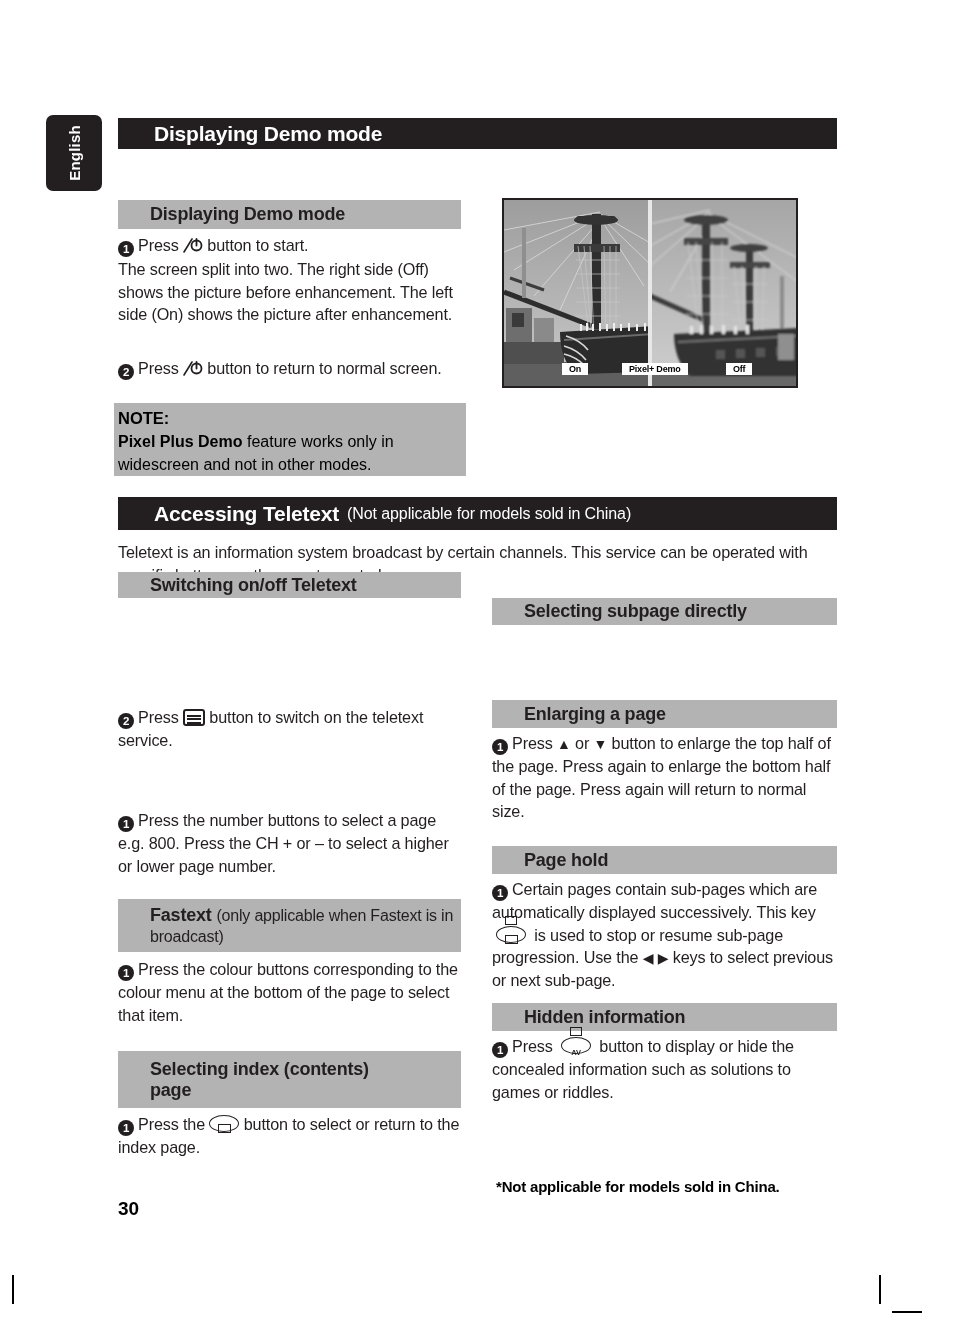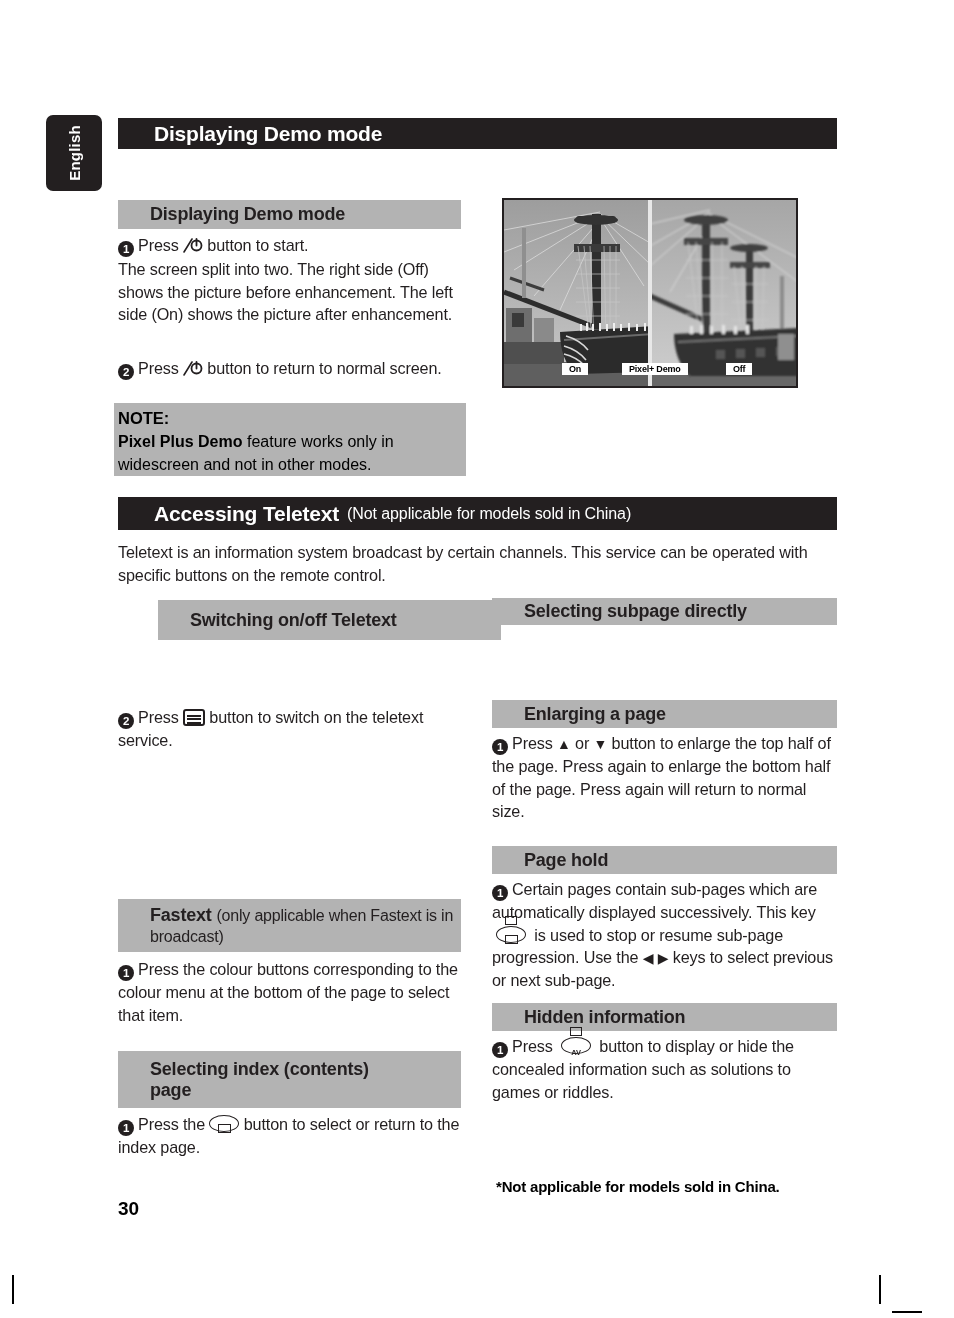--- a/index.html
+++ b/index.html
@@ -437,32 +437,35 @@
     <div class="osd" id="osd-off">Off</div>
   </div>
 
   <div class="black-bar" id="bar-tele">
     <span class="bar-title">Accessing Teletext</span>
     <span class="bar-sub">(Not applicable for models sold in China)</span>
   </div>
 
   <div class="para" style="left:118px; top:541px; width:722px;">Teletext is an information system broadcast by certain channels.  This service can be operated with specific buttons on the remote control.</div>
 
-  <div class="gray-head" style="left:118px; top:600px; width:343px; height:40px;margin-left:40px;">
+  <div class="gray-head" style="left:118px; top:572px; width:343px; height:26px;">
     <span>Switching on/off Teletext</span>
   </div>
 
 
   <div class="para" style="left:118px; top:706px; width:346px;">
     <span class="num">2</span><span>Press</span>
     <span class="icon-inline ico-list"><i></i><i></i><i></i></span>
     <span>button to switch on the teletext service.</span>
   </div>
 
 
+  <div class="para" style="left:118px; top:809px; width:348px;">
+    <span class="num">1</span><span>Press the number buttons to select a page e.g. 800.  Press the CH + or – to select a higher or lower page number.</span>
+  </div>
 
   <div class="gray-head" style="left:118px; top:899px; width:343px; height:53px;">
     <span><span>Fastext</span> <span class="sub">(only applicable when Fastext is in broadcast)</span></span>
   </div>
 
   <div class="para" style="left:118px; top:958px; width:350px;">
     <span class="num">1</span><span>Press the colour buttons corresponding to the colour menu at the bottom of the page to select that item.</span>
   </div>
 
   <div class="gray-head" style="left:118px; top:1051px; width:343px; height:57px;">

